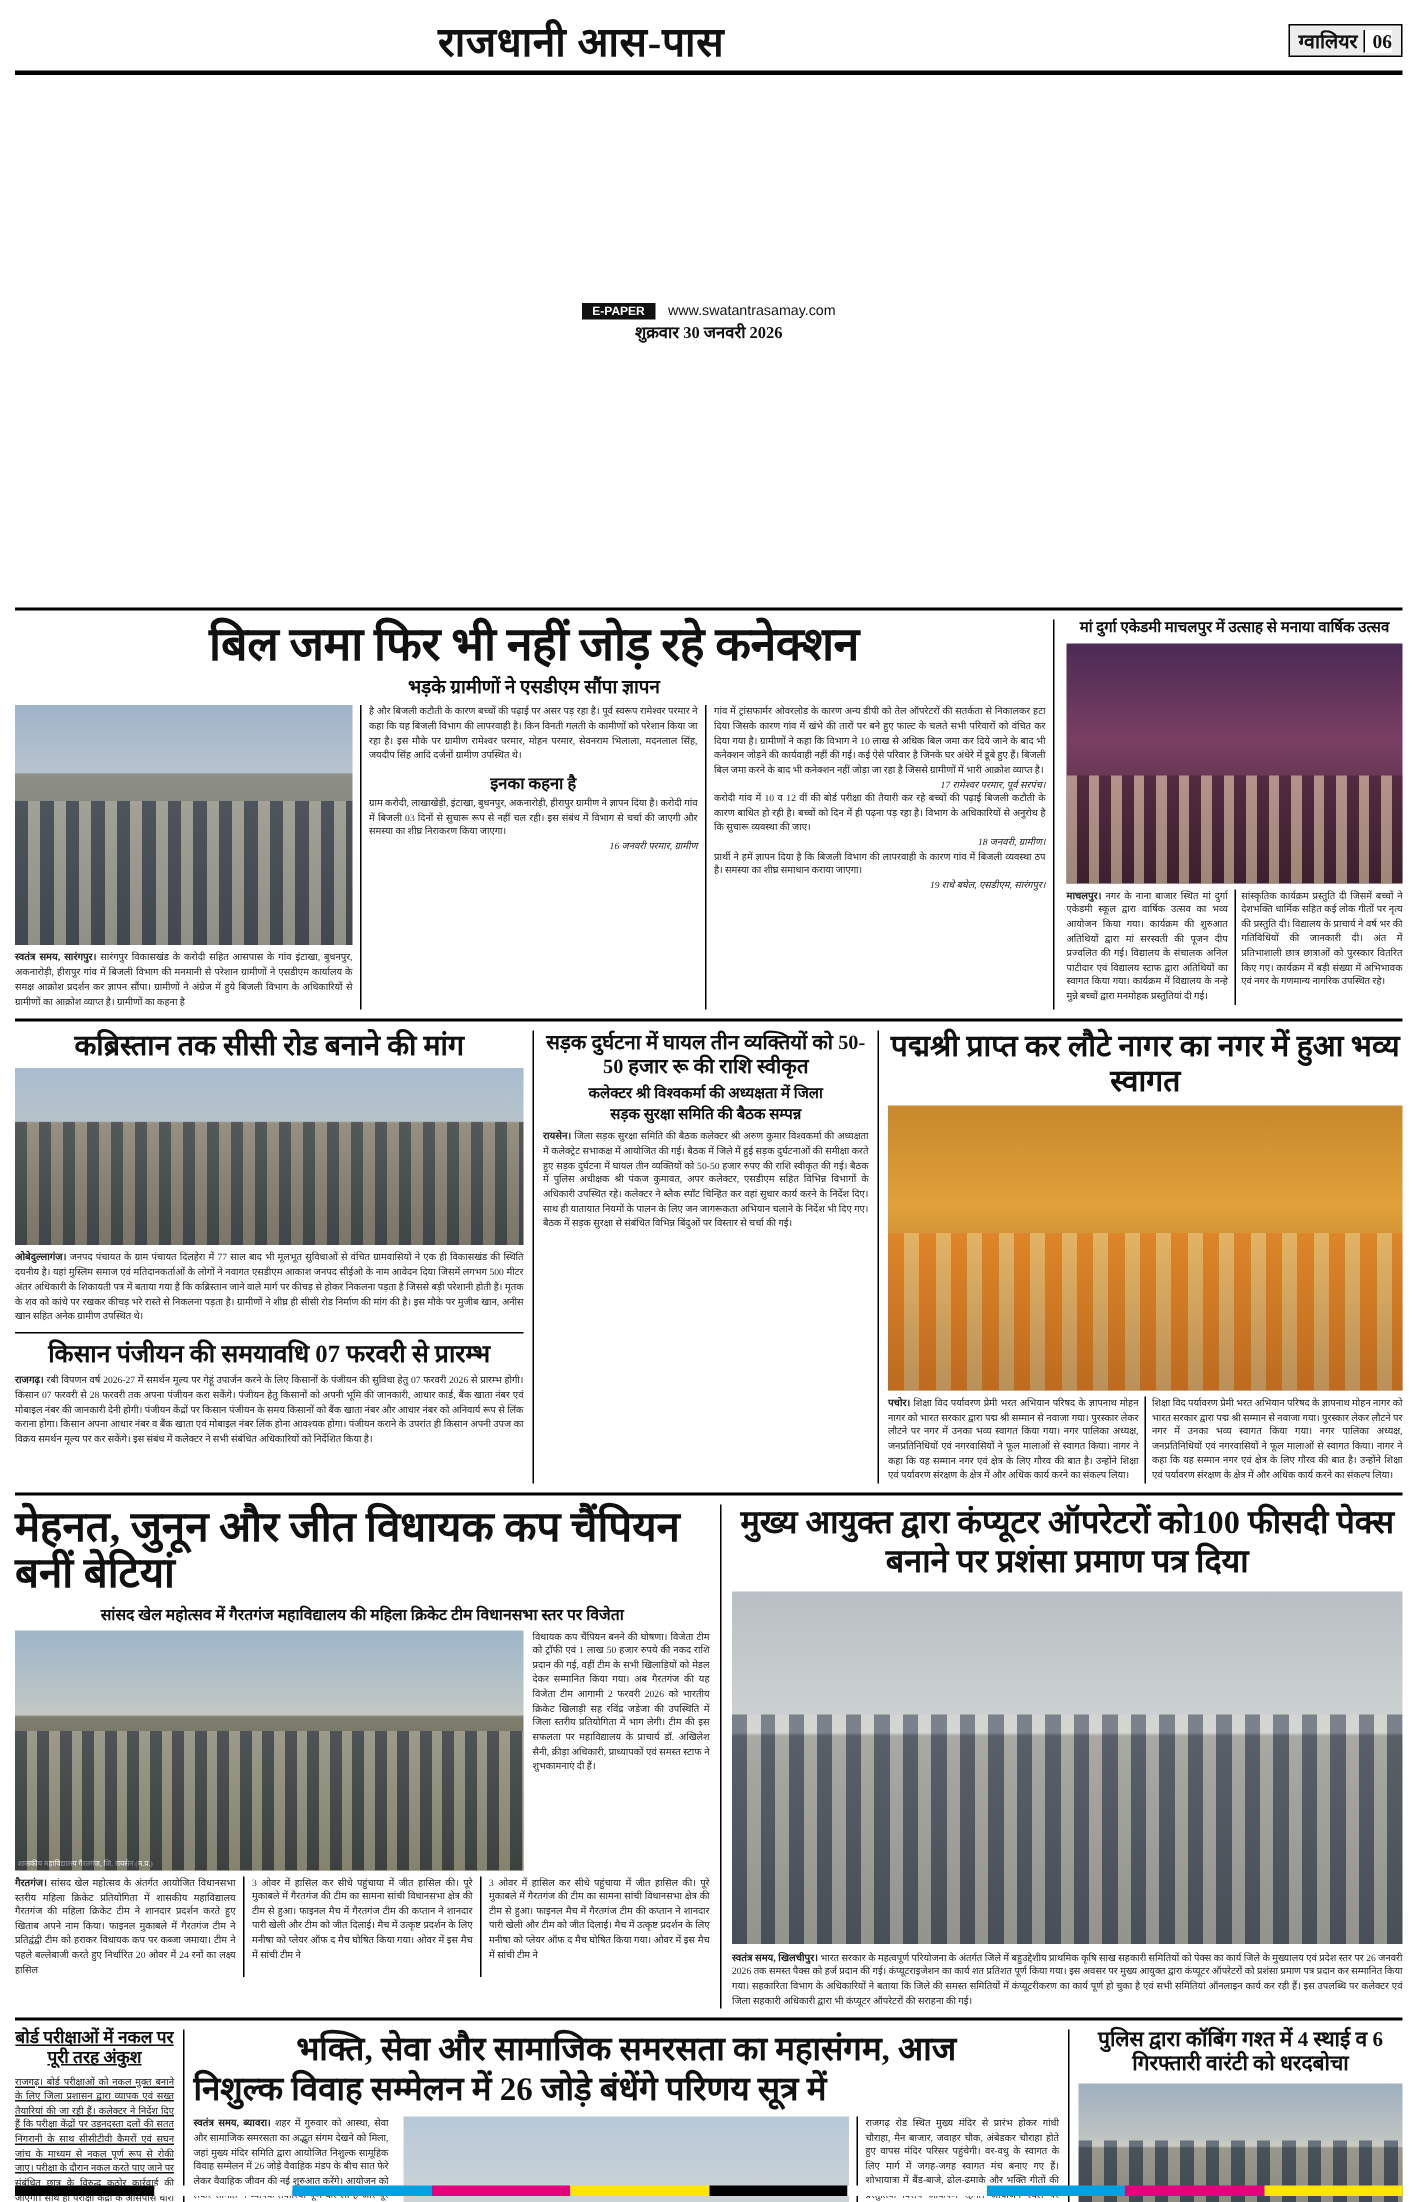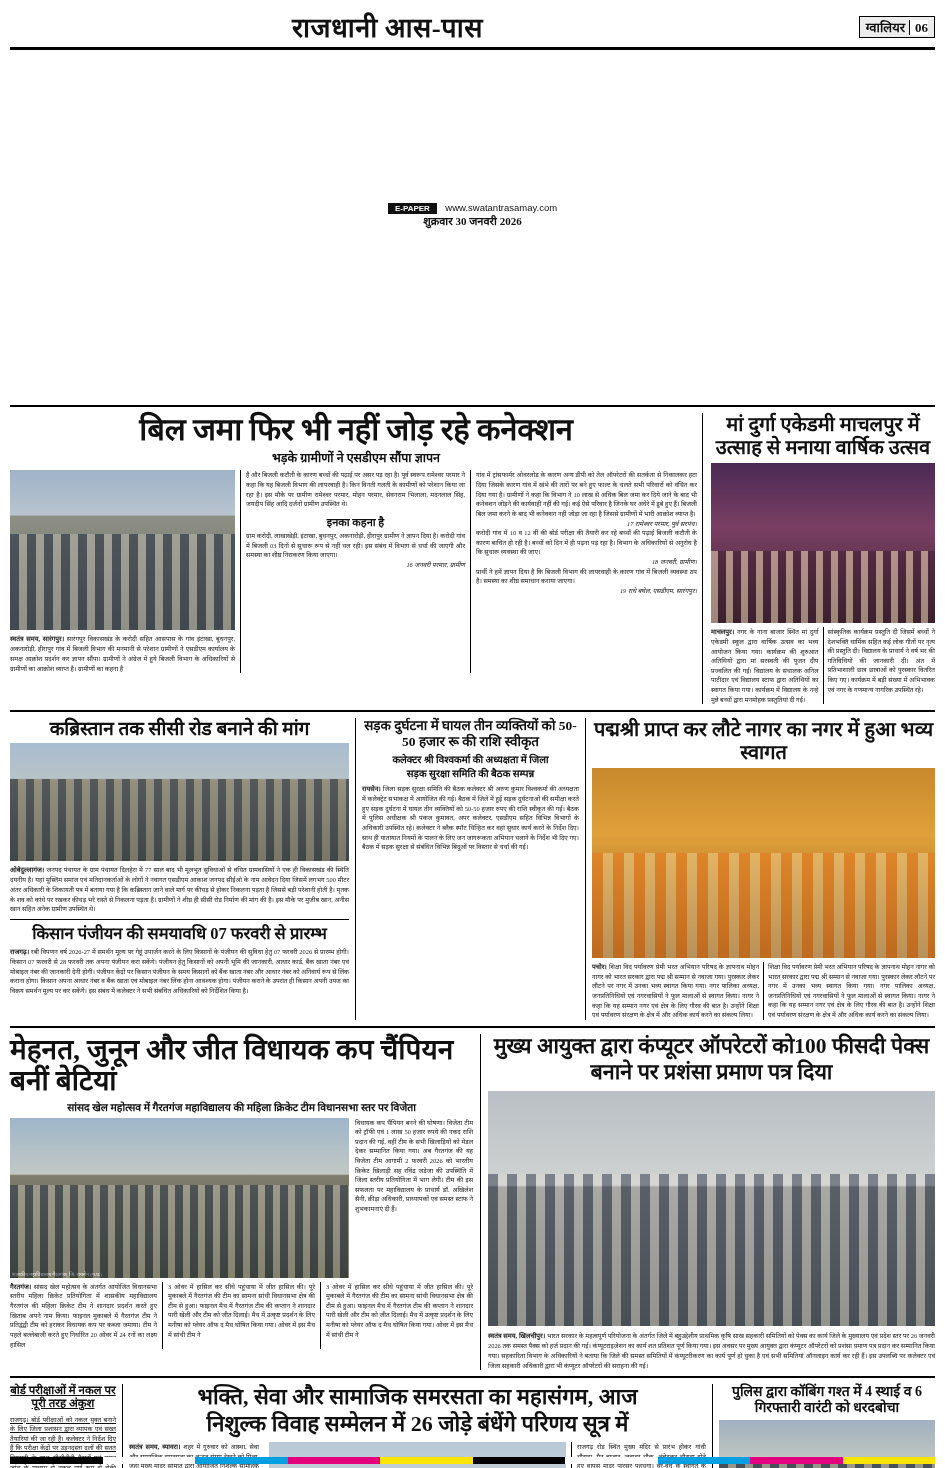--- a/index.html
+++ b/index.html
@@ -90,21 +90,21 @@
   
   .top-left { width:692px; flex:0 0 692px; }
   .top-right { width:213px; flex:1; padding-left:8px; }
   .headline-1 { font-size:31px; text-align:center; letter-spacing:-0.3px; }
 
   .cols3 { display:flex; }
   .cols3 > div { padding:0 5px; }
 
   
   .sec-hl { font-size:19px; text-align:center; font-weight:bold; line-height:1.12; }
-  .sec-hl-sm { font-size:20px; text-align:center; font-weight:bold; line-height:1.15;}
+  .sec-hl-sm { font-size:10px; text-align:center; font-weight:bold; line-height:1.15;}
 
   .big-hl-3 { font-size:28px; text-align:left; font-weight:bold; line-height:1.12; }
 
   .footer-strip { position:absolute; left:10px; bottom:4px; width:925px; height:7px; display:flex; }
   .footer-strip div { flex:1; }
 </style>
 </head>
 <body>
 
 <div class="page">
@@ -269,21 +269,21 @@
 
   <div class="row">
 
     <div style="width:112px;flex:0 0 112px;padding-right:6px;text-decoration:underline;">
       <div class="hl" style="font-size:11.5px;text-align:center;line-height:1.15;">बोर्ड परीक्षाओं में नकल पर पूरी तरह अंकुश</div>
       <div class="body-txt" style="margin-top:4px;">राजगढ़। बोर्ड परीक्षाओं को नकल मुक्त बनाने के लिए जिला प्रशासन द्वारा व्यापक एवं सख्त तैयारियां की जा रही हैं। कलेक्टर ने निर्देश दिए हैं कि परीक्षा केंद्रों पर उड़नदस्ता दलों की सतत निगरानी के साथ सीसीटीवी कैमरों एवं सघन जांच के माध्यम से नकल पूर्ण रूप से रोकी जाए। परीक्षा के दौरान नकल करते पाए जाने पर संबंधित छात्र के विरुद्ध कठोर कार्रवाई की जाएगी। साथ ही परीक्षा केंद्रों के आसपास धारा 144 लागू रहेगी एवं फोटोकॉपी की दुकानें बंद रखी जाएंगी।</div>
     </div>
 
     <div style="width:590px;flex:0 0 590px;padding:0 6px;" class="vline">
       <div class="hl" style="font-size:22px;text-align:center;line-height:1.2;">भक्ति, सेवा और सामाजिक समरसता का महासंगम, आज</div>
-      <div class="hl" style="font-size:22px;text-align:center;line-height:1.2;">निशुल्क विवाह सम्मेलन में 26 जोड़े बंधेंगे परिणय सूत्र में</div>
+      <div class="hl" style="font-size:22px;text-align:left;line-height:1.2;">निशुल्क विवाह सम्मेलन में 26 जोड़े बंधेंगे परिणय सूत्र में</div>
       <div class="row" style="margin-top:5px;">
         <div style="width:135px;flex:0 0 135px;padding-right:5px;">
           <div class="body-txt">
             <span class="byline">स्वतंत्र समय, ब्यावरा।</span>
             <span>शहर में गुरुवार को आस्था, सेवा और सामाजिक समरसता का अद्भुत संगम देखने को मिला, जहां मुख्य मंदिर समिति द्वारा आयोजित निशुल्क सामूहिक विवाह सम्मेलन में 26 जोड़े वैवाहिक मंडप के बीच सात फेरे लेकर वैवाहिक जीवन की नई शुरुआत करेंगे। आयोजन को लेकर समिति ने व्यापक तैयारियां पूर्ण कर ली हैं और पूरे नगर में उत्साह का माहौल बना हुआ है।</span>
           </div>
         </div>
         <div style="flex:1;padding:0 5px;">
           <div class="photo ph-tent" style="height:132px;"></div>
           <div class="row" style="margin-top:4px;">

